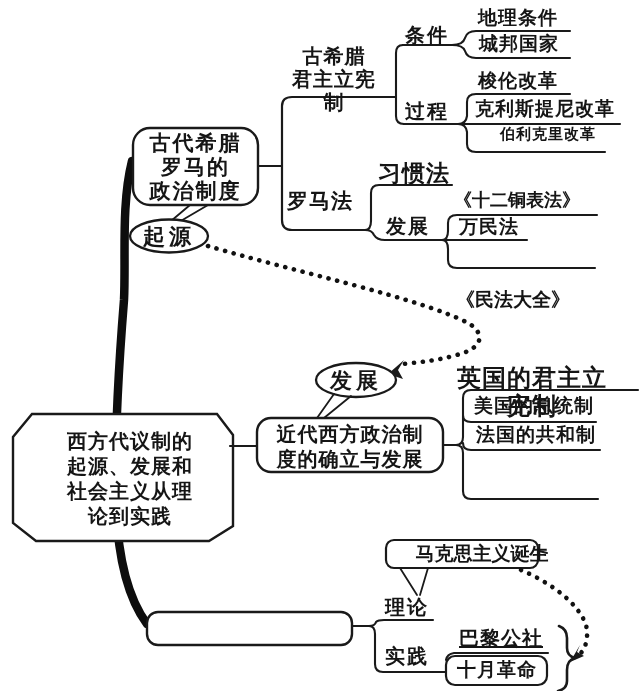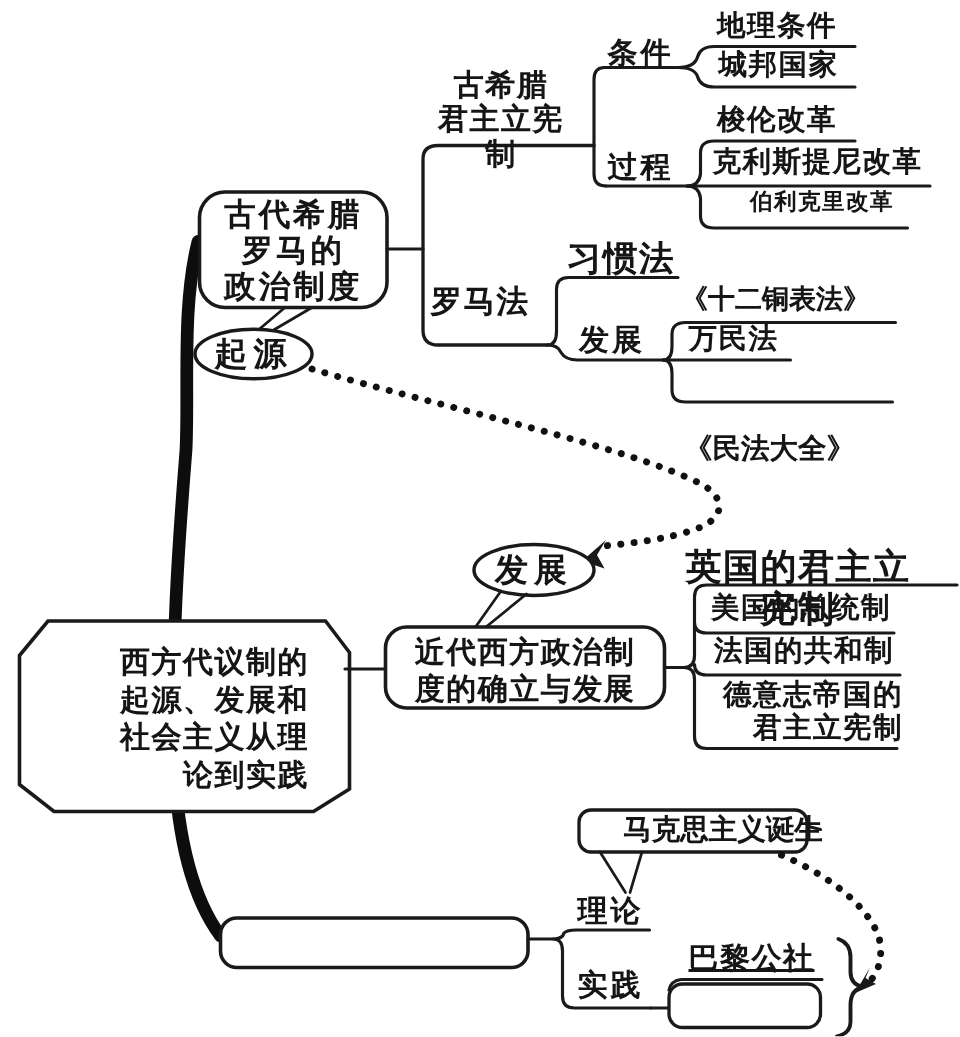--- a/index.html
+++ b/index.html
@@ -6,21 +6,21 @@
   .stage{
     position:relative;width:640px;height:691px;background:#ffffff;overflow:hidden;
     font-family:"DejaVu Sans","Liberation Sans",sans-serif;
   }
   .stage svg{position:absolute;left:0;top:0;}
   .lbl{
     position:absolute;font-weight:700;color:#151515;line-height:1.15;
     white-space:pre-line;text-align:center;
     font-family:"DejaVu Sans","Liberation Sans",sans-serif;
   }
-  .left{text-align:right;}
+  .left{text-align:center;}
   .ln{stroke:#1a1a1a;fill:none;stroke-width:2.1;stroke-linecap:round;stroke-linejoin:round;}
   .node{stroke:#1a1a1a;fill:#ffffff;stroke-width:2.4;}
   .thick{stroke:#0d0d0d;fill:none;stroke-width:8.5;stroke-linecap:round;}
   .dots{stroke:#111111;fill:none;stroke-width:4.6;stroke-dasharray:0.1 8.8;stroke-linecap:round;}
   .fillshape{fill:#1a1a1a;stroke:none;}
 </style>
 </head>
 <body>
 
 <div class="stage">
@@ -101,26 +101,25 @@
   <div class="lbl" style="left:448px;top:190px;width:138px;font-size:18px;">《十二铜表法》</div>
   <div class="lbl" style="left:452px;top:216px;width:74px;font-size:19px;letter-spacing:1px;">万民法</div>
   <div class="lbl" style="left:448px;top:244px;width:130px;font-size:19px;margin-top:45px;">《民法大全》</div>
 
   <div class="lbl" style="left:316px;top:368px;width:80px;font-size:22px;letter-spacing:4px;">发展</div>
   <div class="lbl" style="left:259px;top:422px;width:182px;font-size:20px;line-height:25px;letter-spacing:1px;text-align:center;">近代西方政治制
 度的确立与发展</div>
   <div class="lbl" style="left:448px;top:365px;width:168px;font-size:24px;letter-spacing:1px;">英国的君主立宪制</div>
   <div class="lbl" style="left:472px;top:395px;width:124px;font-size:19px;letter-spacing:1px;text-align:center;">美国的总统制</div>
   <div class="lbl" style="left:472px;top:424px;width:128px;font-size:19px;letter-spacing:1px;">法国的共和制</div>
-  <div class="lbl left" style="left:474px;top:452px;width:128px;font-size:19px;line-height:22px;letter-spacing:1px;">德意志帝国的
-君主立宪制</div>
 
   <div class="lbl left" style="left:54px;top:429px;width:152px;font-size:20px;line-height:25px;letter-spacing:1px;">西方代议制的
 起源、发展和
 社会主义从理
 论到实践</div>
 
   <div class="lbl" style="left:381px;top:596px;width:52px;font-size:20px;letter-spacing:2px;">理论</div>
   <div class="lbl" style="left:381px;top:645px;width:52px;font-size:20px;letter-spacing:2px;">实践</div>
   <div class="lbl" style="left:388px;top:543px;width:148px;font-size:19px;padding-left:20px;">马克思主义诞生</div>
   <div class="lbl" style="left:455px;top:627px;width:92px;font-size:20px;letter-spacing:1px;text-decoration:underline;">巴黎公社</div>
+  <div class="lbl" style="left:452px;top:659px;width:90px;font-size:19px;letter-spacing:1px;">十月革命</div>
 
 </div>
 
 </body></html>

